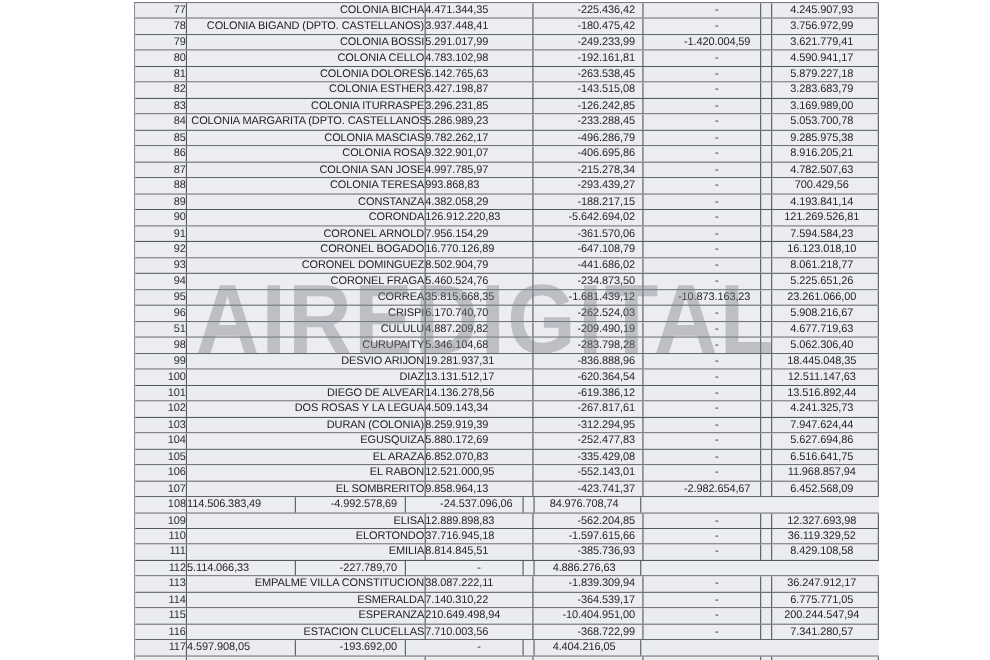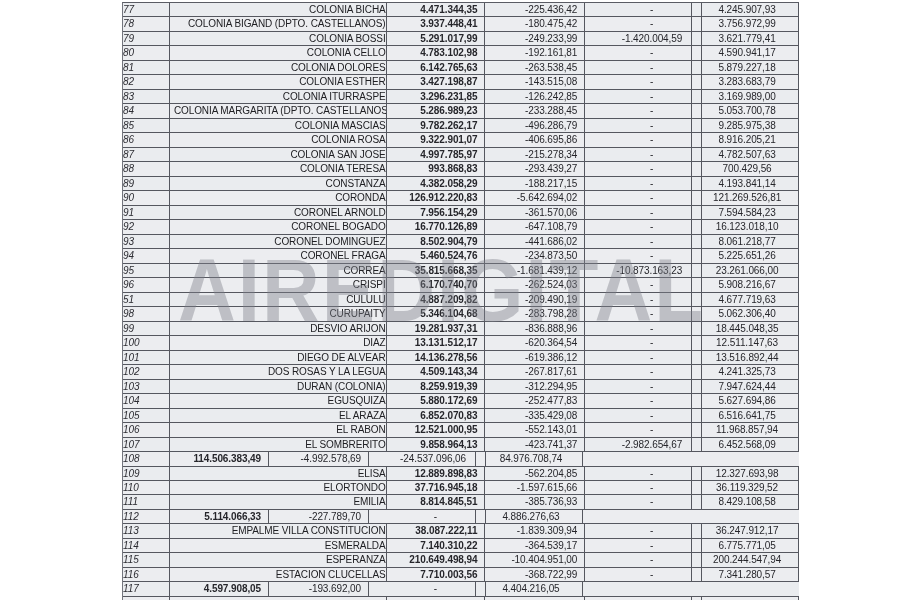--- a/index.html
+++ b/index.html
@@ -19,23 +19,23 @@
     border-bottom:1px solid #55575f;
     background:#eaecef;
   }
   .trow:nth-child(even){background:#ecedf0;}
   .trow.partial{height:5px;border-bottom:none;}
   .cell{
     box-sizing:border-box;border-right:1px solid #55575f;
     font-size:10px;line-height:13.6px;color:#26262b;
     white-space:nowrap;overflow:hidden;letter-spacing:-0.1px;
   }
-  .c-num{width:47px;text-align:left;color:#2c2c32;font-style:italic;}
+  .c-num{width:47px;text-align:right;color:#2c2c32;}
   .c-name{width:217px;text-align:right;padding-left:4px;color:#202024;}
-  .c-a1{width:99px;text-align:right;padding-right:7px;font-weight:bold;}
+  .c-a1{width:99px;padding-right:7px;}
   .c-a2{width:100px;text-align:right;padding-right:7px;}
   .c-a3{width:107px;text-align:right;padding-right:9px;}
   .c-a3.dash{padding-right:38px;}
   .c-gap{width:10px;}
   .c-total{width:97px;text-align:center;padding-right:6px;}
   .watermark{
     position:absolute;left:178px;top:246px;z-index:5;
     font-size:80px;font-weight:bold;letter-spacing:2px;line-height:1;
     color:rgba(126,129,139,0.42);
     transform:scaleY(1.12);transform-origin:top left;

